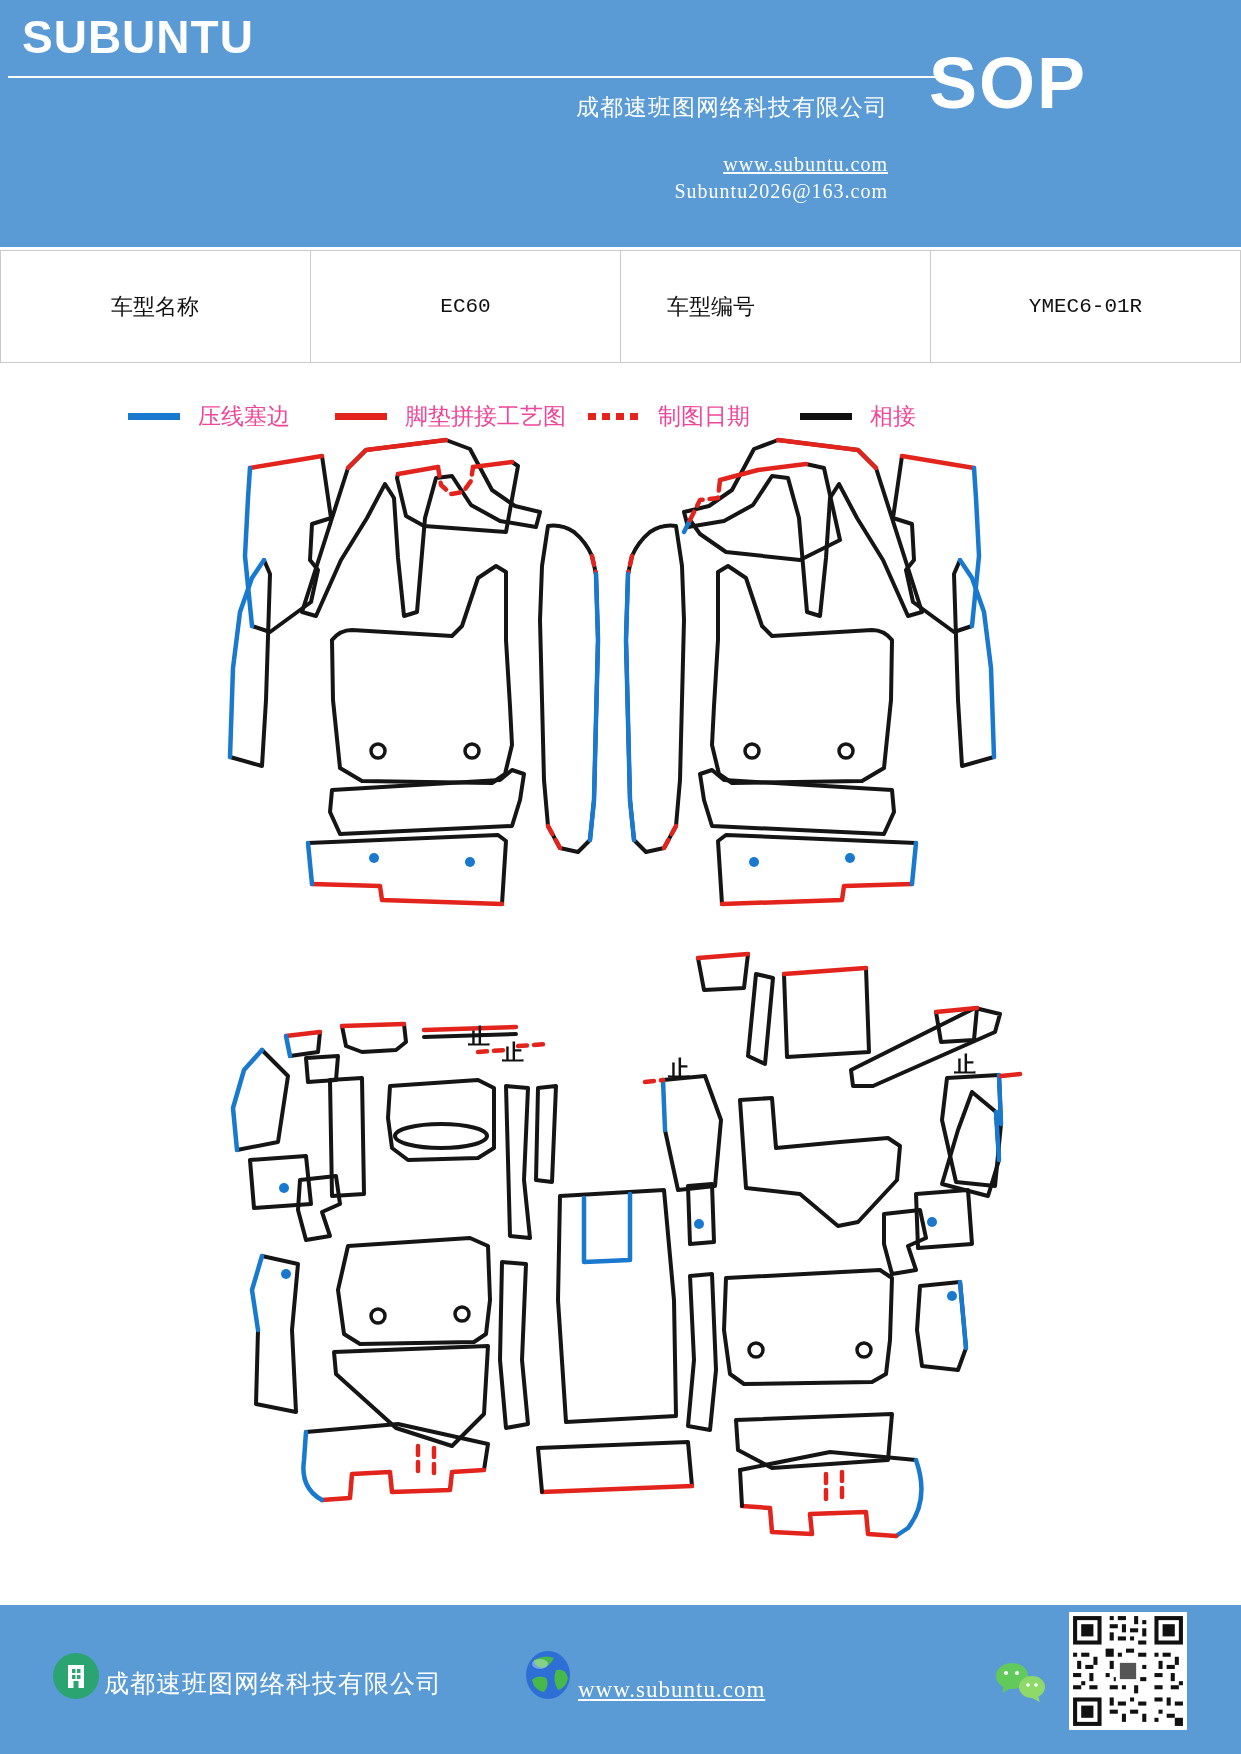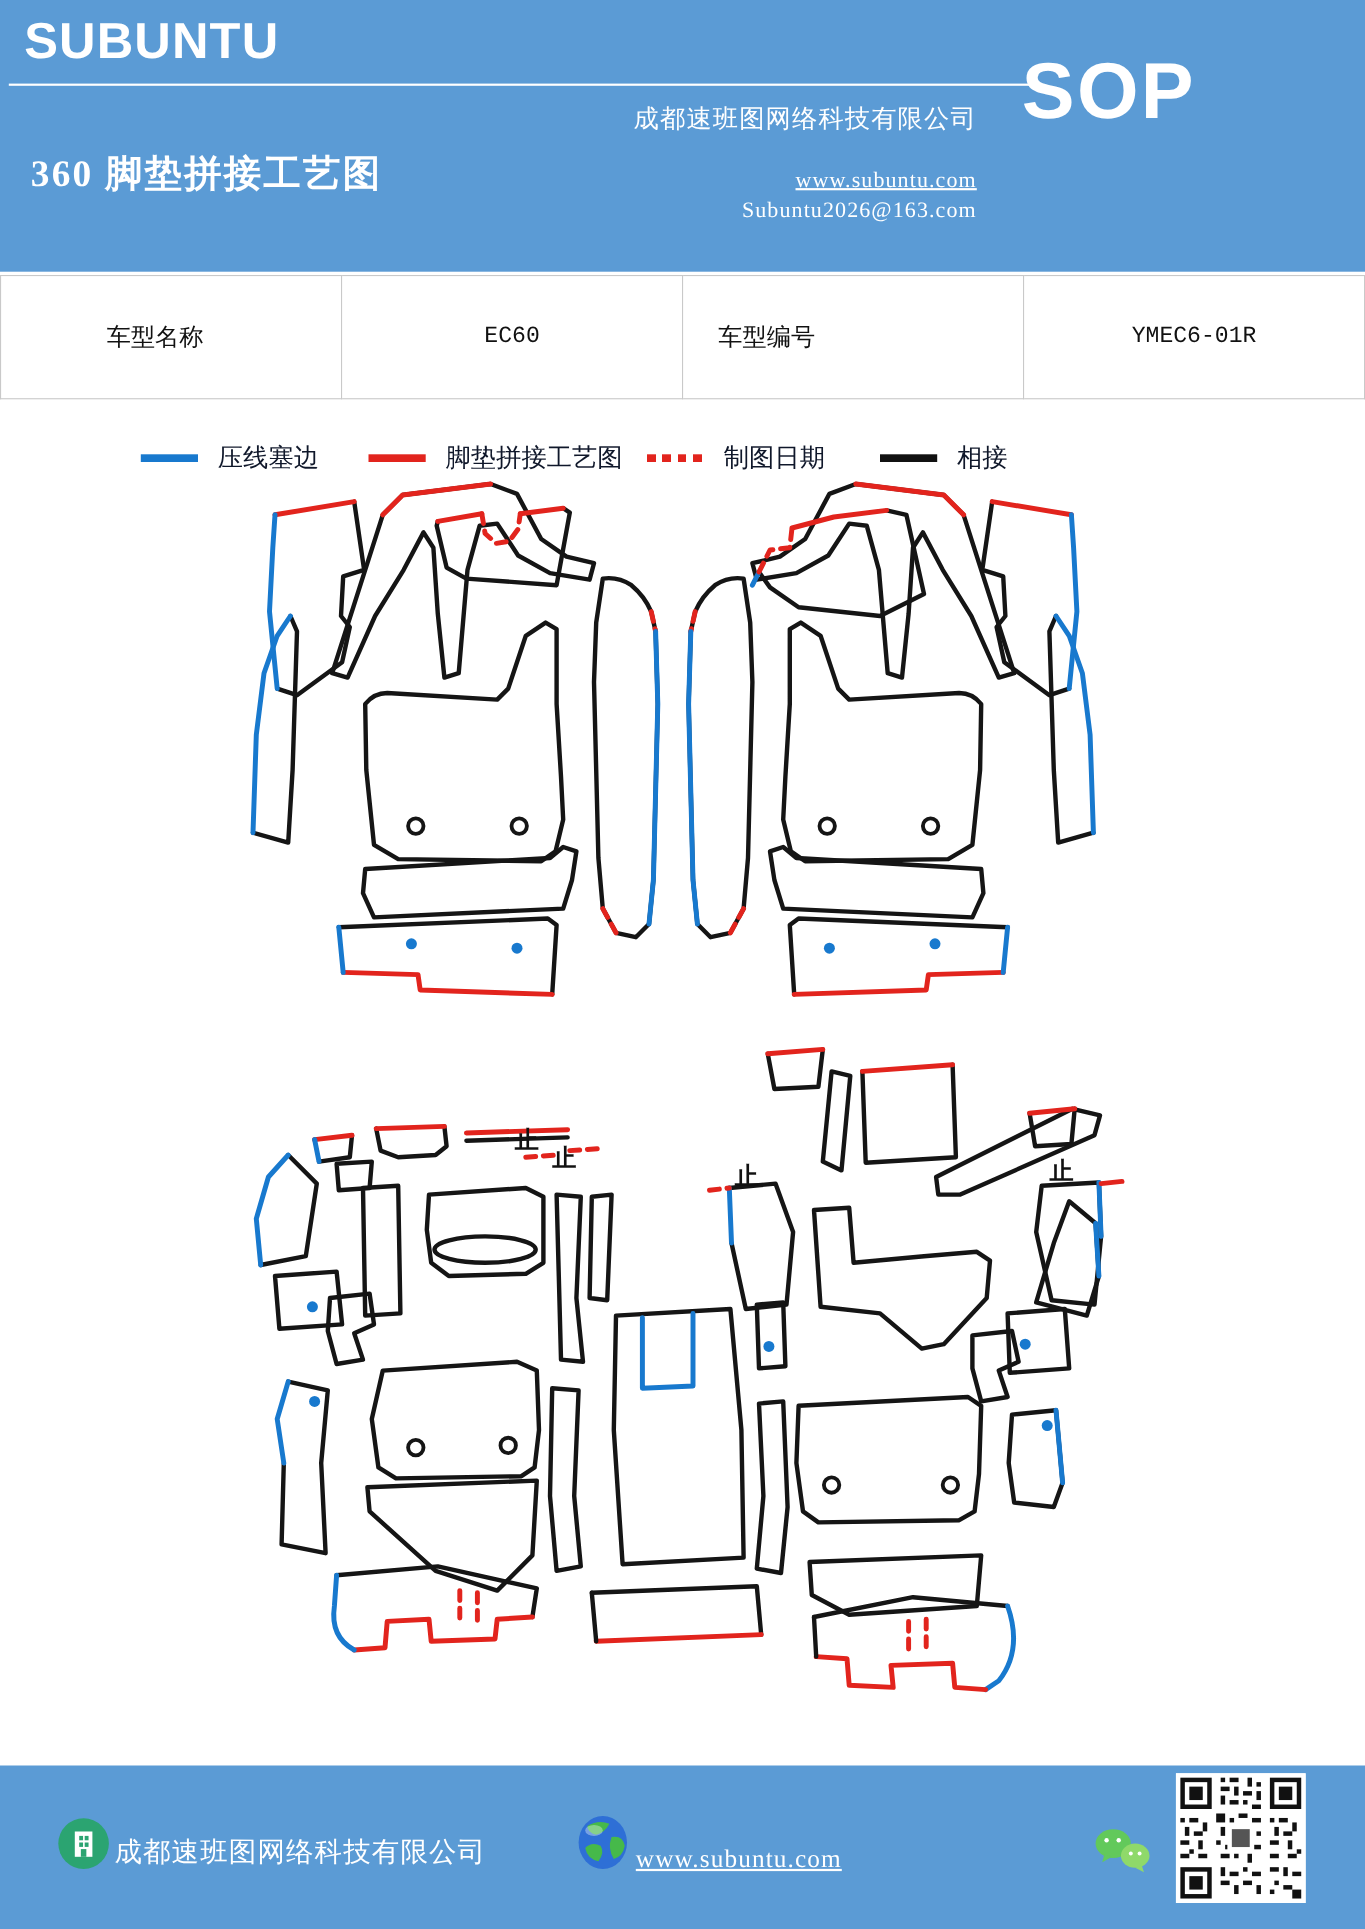--- a/index.html
+++ b/index.html
@@ -13,34 +13,34 @@
   .page-title{position:absolute;left:28px;top:135px;font-family:"Liberation Serif","DejaVu Serif",serif;font-weight:bold;font-size:34px;letter-spacing:2px;}
   .company-block{position:absolute;right:353px;top:92px;text-align:right;font-family:"Liberation Serif","DejaVu Serif",serif;}
   .company-name{font-size:23px;letter-spacing:1px;}
   .header-site{display:inline-block;margin-top:30px;font-size:20px;text-decoration:underline;color:#fff;letter-spacing:1px;}
   .header-mail{margin-top:4px;font-size:20px;letter-spacing:1px;}
   .sop{position:absolute;left:928px;top:42px;width:160px;text-align:center;font-family:"Liberation Sans",sans-serif;font-weight:800;font-size:72px;letter-spacing:2px;}
 
   
   .info-table{position:absolute;left:0;top:250px;width:1241px;height:113px;border-collapse:collapse;table-layout:fixed;}
   .info-table td{border:1px solid #c9c9c9;height:56px;font-size:22px;color:#111;}
-  .info-table td.lab{font-family:"Liberation Serif","DejaVu Serif",serif;padding-left:4px;}
+  .info-table td.lab{font-family:"Liberation Serif","DejaVu Serif",serif;padding-left:18px;}
   .info-table td.lab .in{padding-left:92px;}
   .info-table td.lab3 .in{padding-left:28px;}
   .info-table td.val{text-align:center;font-family:Liberation Mono, monospace;font-size:21px;}
 
   
   .legend{position:absolute;left:0;top:398px;width:1241px;height:36px;}
   .legend .item{position:absolute;top:0;height:36px;display:flex;align-items:center;}
   .legend .sw{display:inline-block;width:52px;height:7px;margin-right:18px;}
   .sw-blue{background:#1879CE;}
   .sw-red{background:#E2241D;}
   .sw-dash{background:repeating-linear-gradient(90deg,#E2241D 0 8px,#ffffff 8px 14px);height:6px;}
   .sw-black{background:#111111;}
-  .legend .lab{font-family:"Liberation Serif","DejaVu Serif",serif;font-size:23px;color:#0f172a;}
+  .legend .lab{font-family:"Liberation Serif","DejaVu Serif",serif;font-size:23px;color:#ec4899;}
   .li1{left:128px;} .li2{left:335px;} .li3{left:588px;} .li4{left:800px;}
 
   
   .diagram{position:absolute;left:0;top:430px;width:1241px;height:1125px;}
   .diagram path{fill:none;stroke-linejoin:round;stroke-linecap:round;}
   .ek{stroke:#151515;stroke-width:4;}
   .ekf{stroke:#151515;stroke-width:4;fill:#ffffff;}
   .eb{stroke:#1879CE;stroke-width:4.5;}
   .er{stroke:#E2241D;stroke-width:4.5;}
   .ed{stroke:#E2241D;stroke-width:4.5;stroke-dasharray:9 7;}
@@ -56,21 +56,20 @@
   .qr{position:absolute;left:1069px;top:7px;width:118px;height:118px;background:#fff;}
 </style>
 </head>
 <body>
 
 <div class="page">
 
   <div class="header">
     <div class="logo">SUBUNTU</div>
     <div class="header-rule"></div>
-    <div class="page-title">360 脚垫拼接工艺图</div>
     <div class="company-block">
       <div class="company-name">成都速班图网络科技有限公司</div>
       <div><span class="header-site">www.subuntu.com</span></div>
       <div class="header-mail">Subuntu2026@163.com</div>
     </div>
     <div class="sop">SOP</div>
   </div>
 
   <table class="info-table">
     <tbody>

